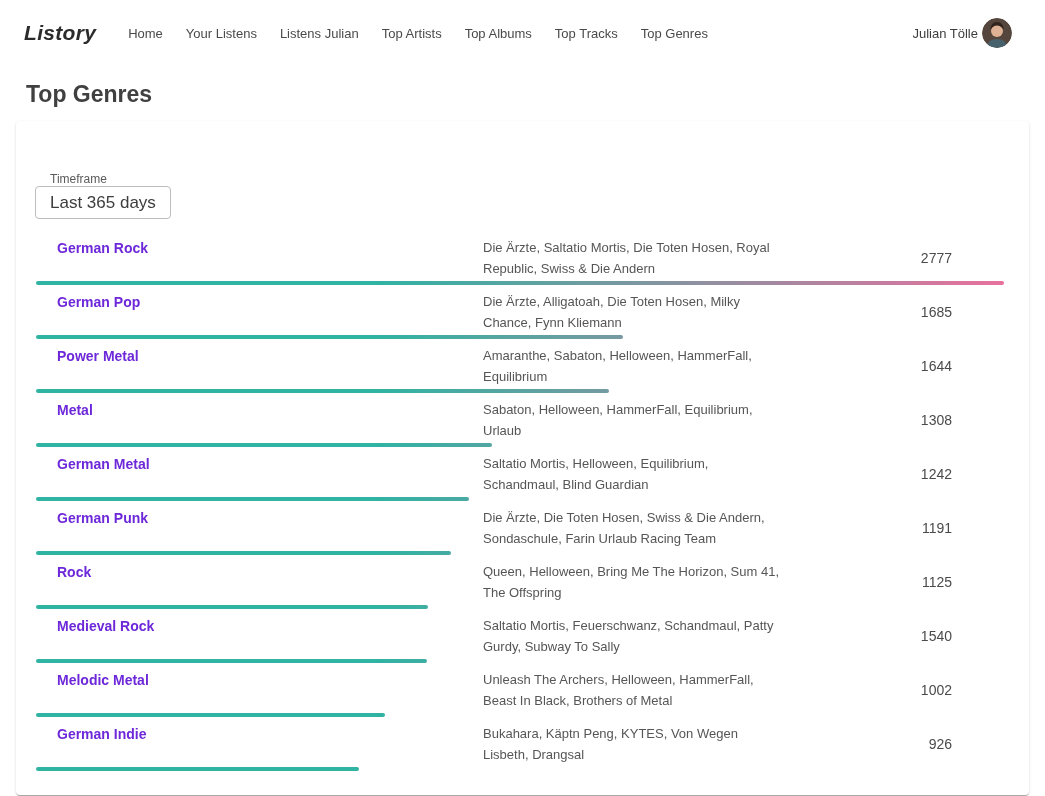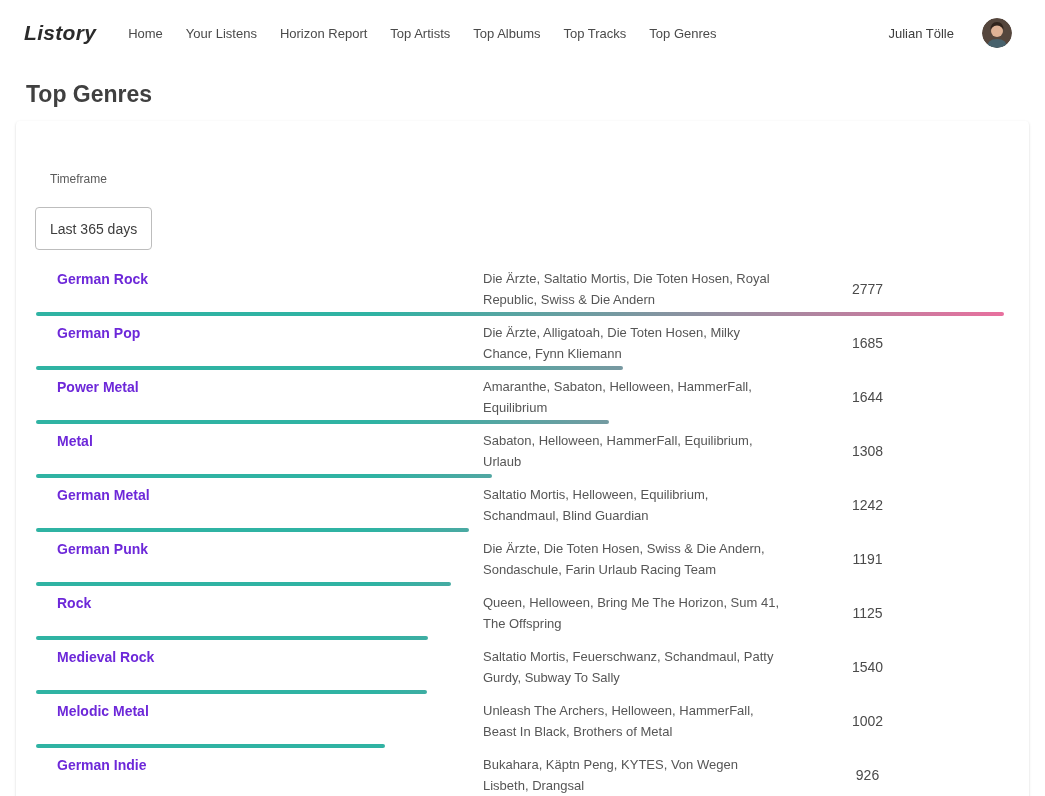--- a/index.html
+++ b/index.html
@@ -38,21 +38,21 @@
     font-size: 13px;
     color: #4a4a4a;
     text-decoration: none;
     cursor: pointer;
     white-space: nowrap;
   }
   .nav-right {
     margin-left: auto;
     display: flex;
     align-items: center;
-    gap: 28px;
+    gap: 4px;
   }
   .user-name { font-size: 13px; color: #3d3d3d; }
   .avatar {
     width: 30px; height: 30px;
     border-radius: 50%;
     overflow: hidden;
     cursor: pointer;
     flex: 0 0 auto;
   }
 
@@ -74,28 +74,28 @@
   }
 
   .timeframe-label {
     font-size: 12px;
     color: #5a5a5a;
     margin-left: 34px;
     margin-top: 37px;
   }
   .timeframe-select {
     display: inline-block;
-    margin: 21px 0 0 19px;
+    margin: 0 0 0 19px;
     min-width: 112px;
-    height: 43px;
+    height: 33px;
     border: 1px solid #bdbdbd;
     border-radius: 4px;
     background: #fff;
     font-family: inherit;
-    font-size: 14px;
+    font-size: 17px;
     color: #3d3d3d;
     text-align: center;
     padding: 0 14px;
     cursor: pointer;
   }
 
   
   .genre-list { margin-top: 12px; }
   .row {
     position: relative;
@@ -113,21 +113,21 @@
     padding-top: 1px;
   }
   .genre-artists {
     font-size: 13px;
     color: #565656;
     line-height: 21px;
   }
   .genre-count {
     font-size: 14px;
     color: #4a4a4a;
-    text-align: center;
+    text-align: right;
     padding-right: 52px;
     align-self: center;
   }
   .bar-clip {
     position: absolute;
     left: 20px;
     bottom: 0;
     height: 4px;
     overflow: hidden;
     border-radius: 2px;
@@ -135,21 +135,21 @@
   .bar-fill { height: 4px; }
 </style>
 </head>
 <body>
 
 <header class="topnav">
   <a class="logo">Listory</a>
   <nav class="nav-links">
       <a class="nav-link">Home</a>
       <a class="nav-link">Your Listens</a>
-      <a class="nav-link">Horizon Report</a>
+      <a class="nav-link">Listens Julian</a>
       <a class="nav-link">Top Artists</a>
       <a class="nav-link">Top Albums</a>
       <a class="nav-link">Top Tracks</a>
       <a class="nav-link">Top Genres</a>
     </nav>
   <div class="nav-right">
     <span class="user-name">Julian Tölle</span>
     <span class="avatar">
       <svg width="30" height="30" viewBox="0 0 30 30">
         <defs>

